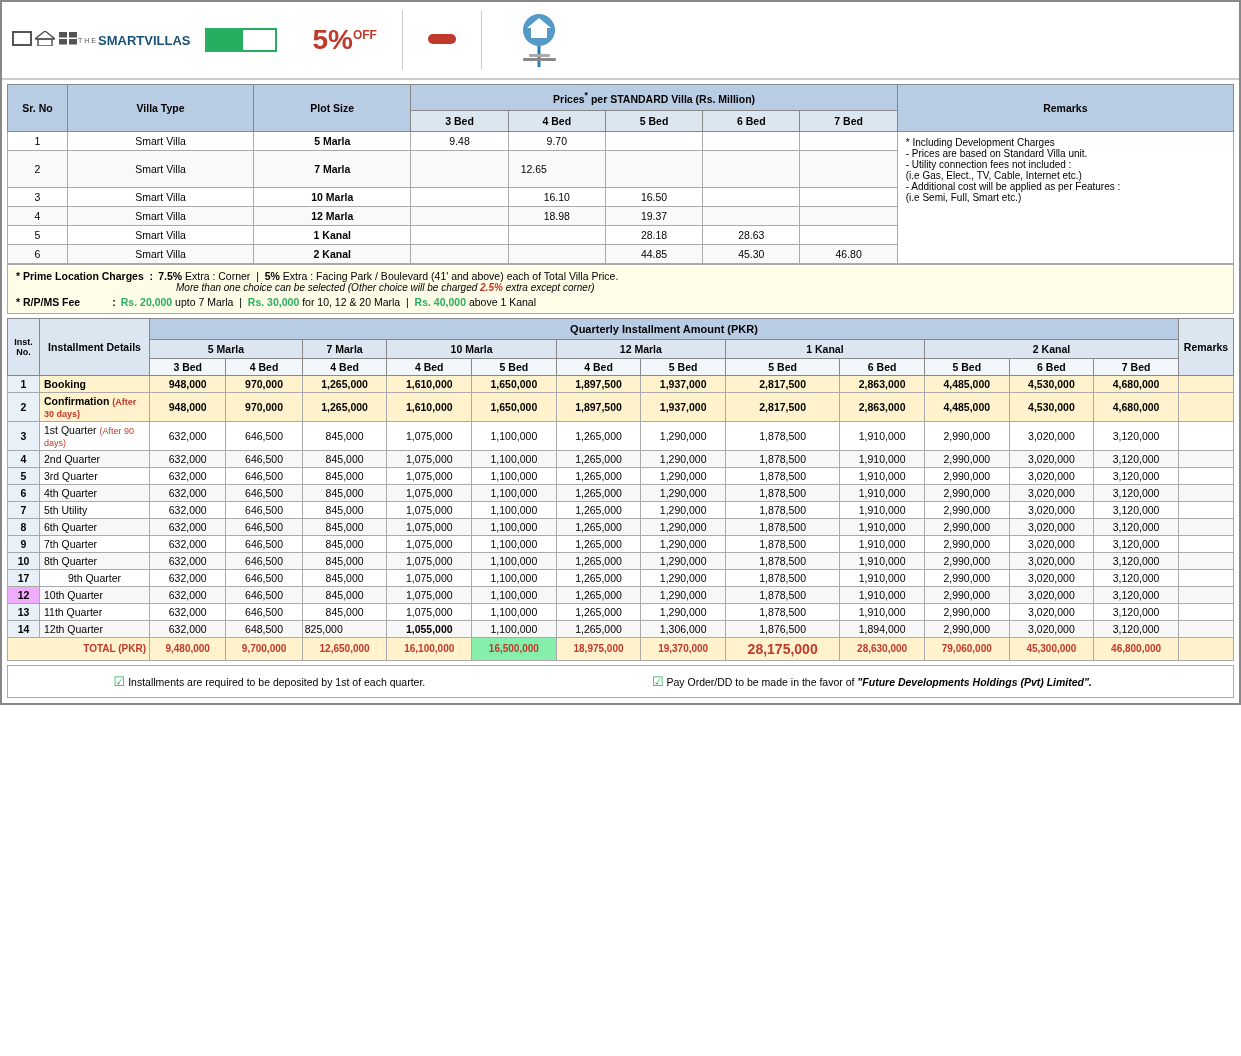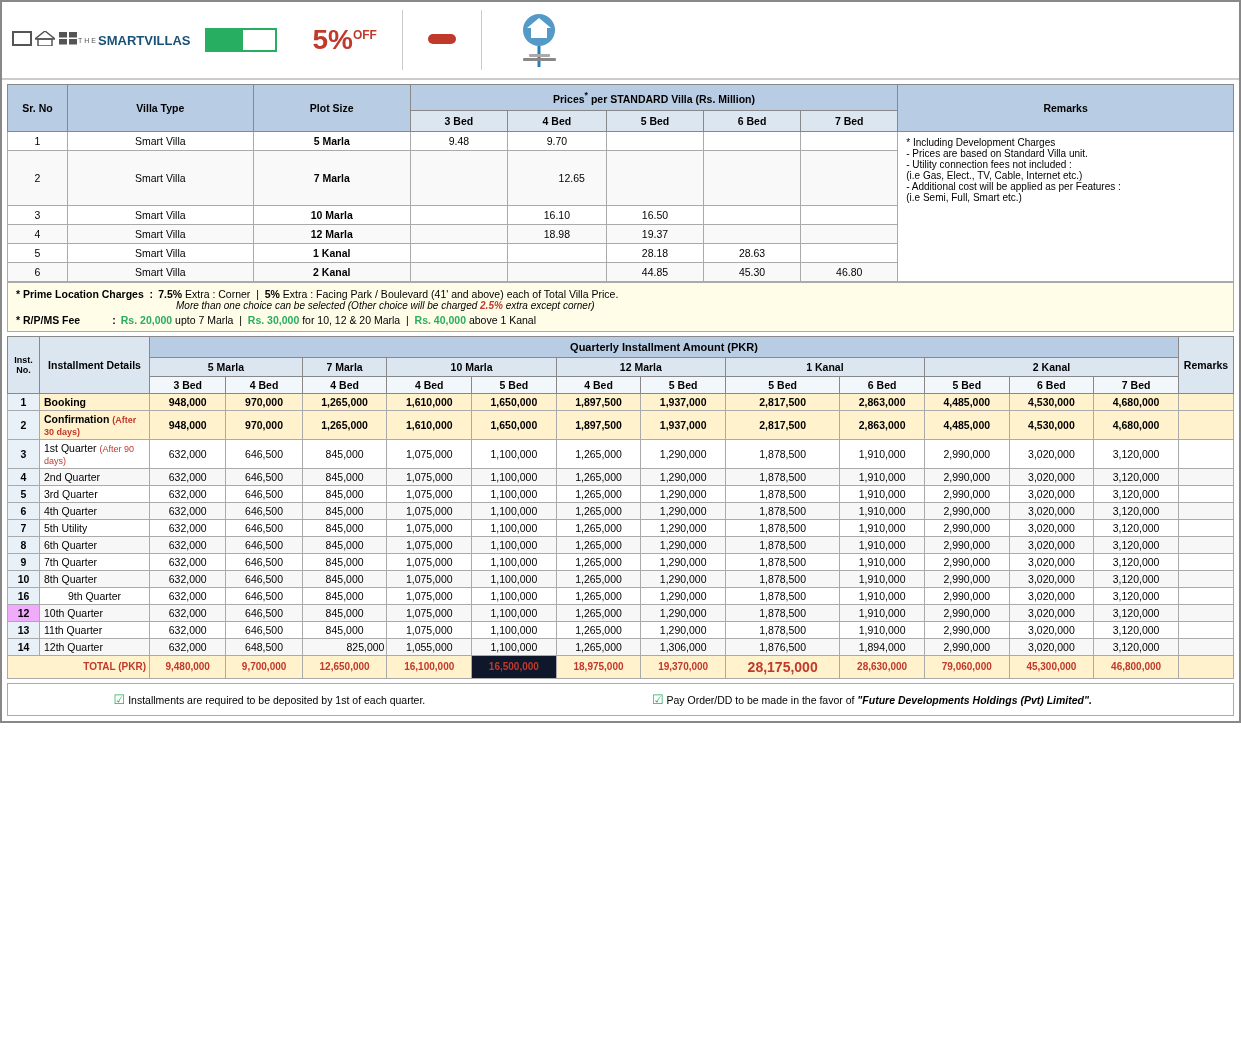--- a/index.html
+++ b/index.html
@@ -111,21 +111,21 @@
               <div>(i.e Gas, Elect., TV, Cable, Internet etc.)</div>
               <div>- Additional cost will be applied as per Features :</div>
               <div>(i.e Semi, Full, Smart etc.)</div>
     </td>
           </tr>
           <tr style="background: rgb(249, 249, 249);">
             <td style="border:1px solid #aaa;padding:3px;text-align:center;">2</td>
             <td style="border:1px solid #aaa;padding:3px;text-align:center;">Smart Villa</td>
             <td style="border:1px solid #aaa;padding:3px;text-align:center;font-weight:bold;">7 Marla</td>
             <td style="border:1px solid #aaa;padding:3px;text-align:center;"></td>
-            <td style="border:1px solid #aaa;padding:21px;text-align:right;">12.65</td>
+            <td style="border:1px solid #aaa;padding:12px;text-align:left;">12.65</td>
             <td style="border:1px solid #aaa;padding:3px;text-align:center;"></td>
             <td style="border:1px solid #aaa;padding:3px;text-align:center;"></td>
             <td style="border:1px solid #aaa;padding:3px;text-align:center;"></td>
           </tr>
           <tr style="background: rgb(255, 255, 255);">
             <td style="border:1px solid #aaa;padding:3px;text-align:center;">3</td>
             <td style="border:1px solid #aaa;padding:3px;text-align:center;">Smart Villa</td>
             <td style="border:1px solid #aaa;padding:3px;text-align:center;font-weight:bold;">10 Marla</td>
             <td style="border:1px solid #aaa;padding:3px;text-align:center;"></td>
             <td style="border:1px solid #aaa;padding:3px;text-align:center;">16.10</td>
@@ -376,21 +376,21 @@
             <td style="border:1px solid #aaa;padding:2px;text-align:center;background:#f7f7f7;font-weight:normal;">1,265,000</td>
             <td style="border:1px solid #aaa;padding:2px;text-align:center;background:#f7f7f7;font-weight:normal;">1,290,000</td>
             <td style="border:1px solid #aaa;padding:2px;text-align:center;background:#f7f7f7;font-weight:normal;">1,878,500</td>
             <td style="border:1px solid #aaa;padding:2px;text-align:center;background:#f7f7f7;font-weight:normal;">1,910,000</td>
             <td style="border:1px solid #aaa;padding:2px;text-align:center;background:#f7f7f7;font-weight:normal;">2,990,000</td>
             <td style="border:1px solid #aaa;padding:2px;text-align:center;background:#f7f7f7;font-weight:normal;">3,020,000</td>
             <td style="border:1px solid #aaa;padding:2px;text-align:center;background:#f7f7f7;font-weight:normal;">3,120,000</td>
             <td style="border:1px solid #aaa;padding:2px;background:#f7f7f7;"></td>
           </tr>
           <tr>
-    <td style="border:1px solid #aaa;padding:2px;text-align:center;background:#e8f0f8;font-weight:bold;">16</td>
+    <td style="border:1px solid #aaa;padding:2px;text-align:center;background:#e8f0f8;font-weight:bold;">17</td>
     <td style="border:1px solid #aaa;padding:2px 4px;text-align:center;background:#fff;font-weight:normal;">9th Quarter</td>
   <td style="border:1px solid #aaa;padding:2px;text-align:center;background:#fff;font-weight:normal;">632,000</td>
             <td style="border:1px solid #aaa;padding:2px;text-align:center;background:#fff;font-weight:normal;">646,500</td>
             <td style="border:1px solid #aaa;padding:2px;text-align:center;background:#fff;font-weight:normal;">845,000</td>
             <td style="border:1px solid #aaa;padding:2px;text-align:center;background:#fff;font-weight:normal;">1,075,000</td>
             <td style="border:1px solid #aaa;padding:2px;text-align:center;background:#fff;font-weight:normal;">1,100,000</td>
             <td style="border:1px solid #aaa;padding:2px;text-align:center;background:#fff;font-weight:normal;">1,265,000</td>
             <td style="border:1px solid #aaa;padding:2px;text-align:center;background:#fff;font-weight:normal;">1,290,000</td>
             <td style="border:1px solid #aaa;padding:2px;text-align:center;background:#fff;font-weight:normal;">1,878,500</td>
             <td style="border:1px solid #aaa;padding:2px;text-align:center;background:#fff;font-weight:normal;">1,910,000</td>
@@ -431,39 +431,39 @@
             <td style="border:1px solid #aaa;padding:2px;text-align:center;background:#fff;font-weight:normal;">2,990,000</td>
             <td style="border:1px solid #aaa;padding:2px;text-align:center;background:#fff;font-weight:normal;">3,020,000</td>
             <td style="border:1px solid #aaa;padding:2px;text-align:center;background:#fff;font-weight:normal;">3,120,000</td>
             <td style="border:1px solid #aaa;padding:2px;background:#fff;"></td>
           </tr>
           <tr>
     <td style="border:1px solid #aaa;padding:2px;text-align:center;background:#e8f0f8;font-weight:bold;">14</td>
     <td style="border:1px solid #aaa;padding:2px 4px;text-align:left;background:#f7f7f7;font-weight:normal;">12th Quarter</td>
   <td style="border:1px solid #aaa;padding:2px;text-align:center;background:#f7f7f7;font-weight:normal;">632,000</td>
             <td style="border:1px solid #aaa;padding:2px;text-align:center;background:#f7f7f7;font-weight:normal;">648,500</td>
-            <td style="border:1px solid #aaa;padding:2px;text-align:right;background:#f7f7f7;font-weight:normal;margin-top:12px;">825,000</td>
-            <td style="border:1px solid #aaa;padding:2px;text-align:center;background:#f7f7f7;font-weight:normal;">1,055,000</td>
+            <td style="border:1px solid #aaa;padding:2px;text-align:left;background:#f7f7f7;font-weight:normal;margin-top:12px;">825,000</td>
+            <td style="border:1px solid #aaa;padding:2px;text-align:center;background:#f7f7f7;font-weight:bold;">1,055,000</td>
             <td style="border:1px solid #aaa;padding:2px;text-align:center;background:#f7f7f7;font-weight:normal;">1,100,000</td>
             <td style="border:1px solid #aaa;padding:2px;text-align:center;background:#f7f7f7;font-weight:normal;">1,265,000</td>
             <td style="border:1px solid #aaa;padding:2px;text-align:center;background:#f7f7f7;font-weight:normal;">1,306,000</td>
             <td style="border:1px solid #aaa;padding:2px;text-align:center;background:#f7f7f7;font-weight:normal;">1,876,500</td>
             <td style="border:1px solid #aaa;padding:2px;text-align:center;background:#f7f7f7;font-weight:normal;">1,894,000</td>
             <td style="border:1px solid #aaa;padding:2px;text-align:center;background:#f7f7f7;font-weight:normal;">2,990,000</td>
             <td style="border:1px solid #aaa;padding:2px;text-align:center;background:#f7f7f7;font-weight:normal;">3,020,000</td>
             <td style="border:1px solid #aaa;padding:2px;text-align:center;background:#f7f7f7;font-weight:normal;">3,120,000</td>
             <td style="border:1px solid #aaa;padding:2px;background:#f7f7f7;"></td>
           </tr>
           <tr>
   <td colspan="2" style="border:1px solid #aaa;padding:3px;text-align:right;background:#fff2cc;font-weight:bold;color:#c0392b;font-size:10px;">TOTAL  (PKR)</td>
 <td style="border:1px solid #aaa;padding:3px;text-align:center;background:#fff2cc;font-weight:bold;color:#c0392b;font-size:10px;">9,480,000</td>
             <td style="border:1px solid #aaa;padding:3px;text-align:center;background:#fff2cc;font-weight:bold;color:#c0392b;font-size:10px;">9,700,000</td>
             <td style="border:1px solid #aaa;padding:3px;text-align:center;background:#fff2cc;font-weight:bold;color:#c0392b;font-size:10px;">12,650,000</td>
             <td style="border:1px solid #aaa;padding:3px;text-align:center;background:#fff2cc;font-weight:bold;color:#c0392b;font-size:10px;">16,100,000</td>
-            <td style="border:1px solid #aaa;padding:3px;text-align:center;background:#0f172a;font-weight:bold;color:#c0392b;font-size:10px;">16,500,000</td>
+            <td style="border:1px solid #aaa;padding:3px;text-align:center;background:#86efac;font-weight:bold;color:#c0392b;font-size:10px;">16,500,000</td>
             <td style="border:1px solid #aaa;padding:3px;text-align:center;background:#fff2cc;font-weight:bold;color:#c0392b;font-size:10px;">18,975,000</td>
             <td style="border:1px solid #aaa;padding:3px;text-align:center;background:#fff2cc;font-weight:bold;color:#c0392b;font-size:10px;">19,370,000</td>
             <td style="border:1px solid #aaa;padding:3px;text-align:center;background:#fff2cc;font-weight:bold;color:#c0392b;font-size:14px;">28,175,000</td>
             <td style="border:1px solid #aaa;padding:3px;text-align:center;background:#fff2cc;font-weight:bold;color:#c0392b;font-size:10px;">28,630,000</td>
             <td style="border:1px solid #aaa;padding:3px;text-align:center;background:#fff2cc;font-weight:bold;color:#c0392b;font-size:10px;">79,060,000</td>
             <td style="border:1px solid #aaa;padding:3px;text-align:center;background:#fff2cc;font-weight:bold;color:#c0392b;font-size:10px;">45,300,000</td>
             <td style="border:1px solid #aaa;padding:3px;text-align:center;background:#fff2cc;font-weight:bold;color:#c0392b;font-size:10px;">46,800,000</td>
             <td style="border:1px solid #aaa;background:#fff2cc;"></td>
           </tr>
         </tbody>

